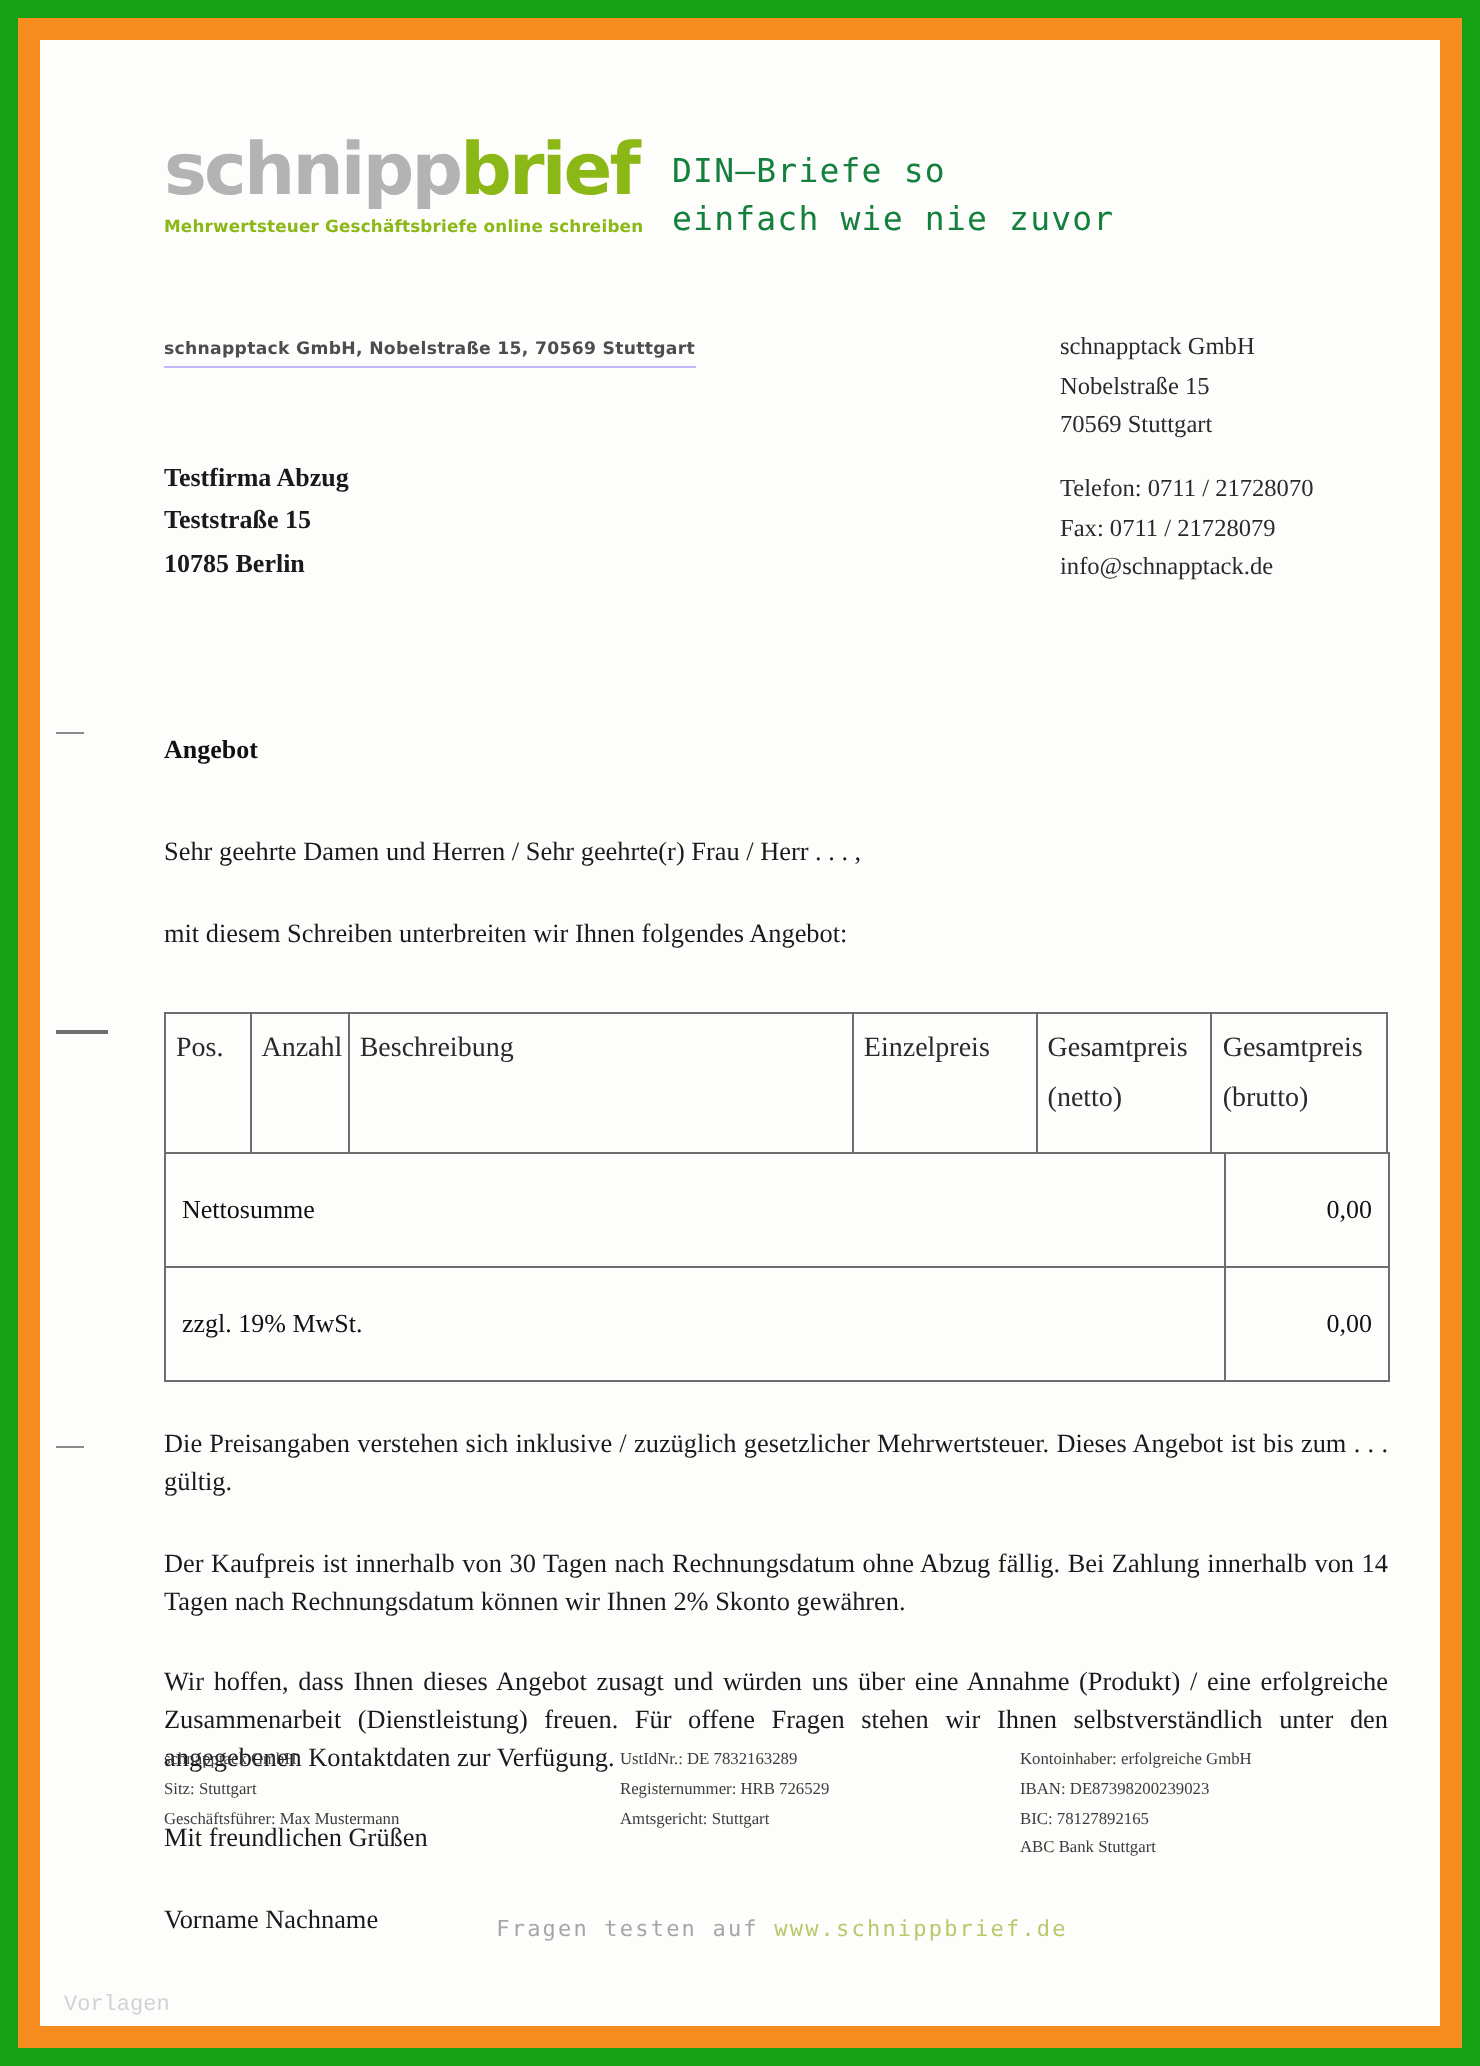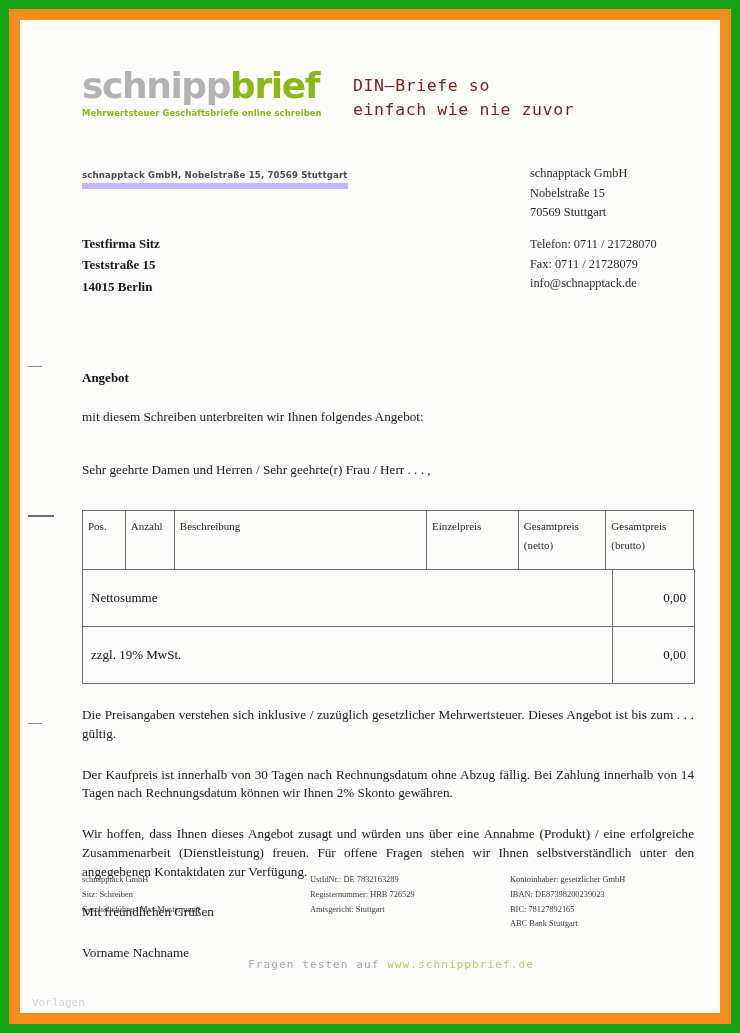--- a/index.html
+++ b/index.html
@@ -76,44 +76,44 @@
   .logo-b { color: #8cb817; }
   .logo-tag {
     font-family: "DejaVu Sans", sans-serif;
     font-size: 8.4px;
     font-weight: bold;
     color: #8cb817;
     letter-spacing: 0.1px;
     margin-top: 4px;
   }
   .slogan {
-    margin-left: 21px;
+    margin-left: 4px;
     margin-top: 6px;
     font-family: "DejaVu Sans Mono", monospace;
     font-size: 16.5px;
-    color: #7f1d1d;
+    color: #15803d;
     line-height: 1.45;
     letter-spacing: 0.6px;
   }
 
   
   .addr-zone {
     position: relative;
     margin-top: 42px;
     display: flex;
   }
   .addr-left { width: 300px; }
   .return-line {
     font-family: "DejaVu Sans", sans-serif;
     font-size: 8.6px;
     font-weight: bold;
     color: #4d4d4d;
     letter-spacing: 0.15px;
     padding-bottom: 3px;
-    border-bottom: 6px solid #c4b5fd;
+    border-bottom: 1px solid #c4b5fd;
     display: inline-block;
   }
   .recipient {
     margin-top: 44px;
     font-size: 13px;
     font-weight: bold;
     line-height: 1.65;
     color: #1a1a1a;
   }
   .sender {
@@ -143,21 +143,21 @@
 
   
   table.items {
     margin-top: 30px;
     width: 612px;
     border-collapse: collapse;
     table-layout: fixed;
   }
   table.items th {
     border: 1px solid #6d6d6d;
-    font-size: 11px;
+    font-size: 14px;
     font-weight: normal;
     color: #2a2a2a;
     text-align: left;
     padding: 6px 5px 14px 5px;
     vertical-align: top;
     line-height: 1.75;
   }
   table.items th .sub { display: block; }
 
   table.sums {
@@ -237,39 +237,39 @@
           <div class="slogan">
             <div>DIN–Briefe so</div>
             <div>einfach wie nie zuvor</div>
           </div>
         </div>
 
         <div class="addr-zone">
           <div class="addr-left">
             <div class="return-line">schnapptack GmbH, Nobelstraße 15, 70569 Stuttgart</div>
             <div class="recipient">
-              <div>Testfirma Sitz</div>
+              <div>Testfirma Abzug</div>
               <div>Teststraße 15</div>
-              <div>14015 Berlin</div>
+              <div>10785 Berlin</div>
             </div>
           </div>
           <div class="sender">
             <div>schnapptack GmbH</div>
             <div>Nobelstraße 15</div>
             <div>70569 Stuttgart</div>
             <div class="gap"></div>
             <div>Telefon: 0711 / 21728070</div>
             <div>Fax: 0711 / 21728079</div>
             <div>info@schnapptack.de</div>
           </div>
         </div>
 
         <div class="subject">Angebot</div>
+        <div class="para salutation">Sehr geehrte Damen und Herren / Sehr geehrte(r) Frau / Herr . . . ,</div>
         <div class="para">mit diesem Schreiben unterbreiten wir Ihnen folgendes Angebot:</div>
-        <div class="para salutation">Sehr geehrte Damen und Herren / Sehr geehrte(r) Frau / Herr . . . ,</div>
 
         <table class="items">
           <colgroup>
             <col style="width:40px">
               <col style="width:46px">
               <col style="width:236px">
             <col style="width:86px">
               <col style="width:82px">
               <col style="width:82px">
           </colgroup>
@@ -324,30 +324,30 @@
         <div class="para">Der Kaufpreis ist innerhalb von 30 Tagen nach Rechnungsdatum ohne Abzug fällig. Bei Zahlung innerhalb von 14 Tagen nach Rechnungsdatum können wir Ihnen 2% Skonto gewähren.</div>
         <div class="para">Wir hoffen, dass Ihnen dieses Angebot zusagt und würden uns über eine Annahme (Produkt) / eine erfolgreiche Zusammenarbeit (Dienstleistung) freuen. Für offene Fragen stehen wir Ihnen selbstverständlich unter den angegebenen Kontaktdaten zur Verfügung.</div>
         <div class="para">Mit freundlichen Grüßen</div>
         <div class="para">Vorname Nachname</div>
       </div>
 
       <div class="footer">
         <div class="footer-cols">
           <div class="col1">
             <div>schnapptack GmbH</div>
-            <div>Sitz: Schreiben</div>
+            <div>Sitz: Stuttgart</div>
             <div>Geschäftsführer: Max Mustermann</div>
           </div>
           <div class="col2">
             <div>UstIdNr.: DE 7832163289</div>
             <div>Registernummer: HRB 726529</div>
             <div>Amtsgericht: Stuttgart</div>
           </div>
           <div class="col3">
-            <div>Kontoinhaber: gesetzlicher GmbH</div>
+            <div>Kontoinhaber: erfolgreiche GmbH</div>
             <div>IBAN: DE87398200239023</div>
             <div>BIC: 78127892165</div>
             <div>ABC Bank Stuttgart</div>
           </div>
         </div>
         <div class="footer-promo"><span>Fragen testen auf </span><span class="url">www.schnippbrief.de</span></div>
       </div>
 
       <div class="watermark">Vorlagen</div>
 

